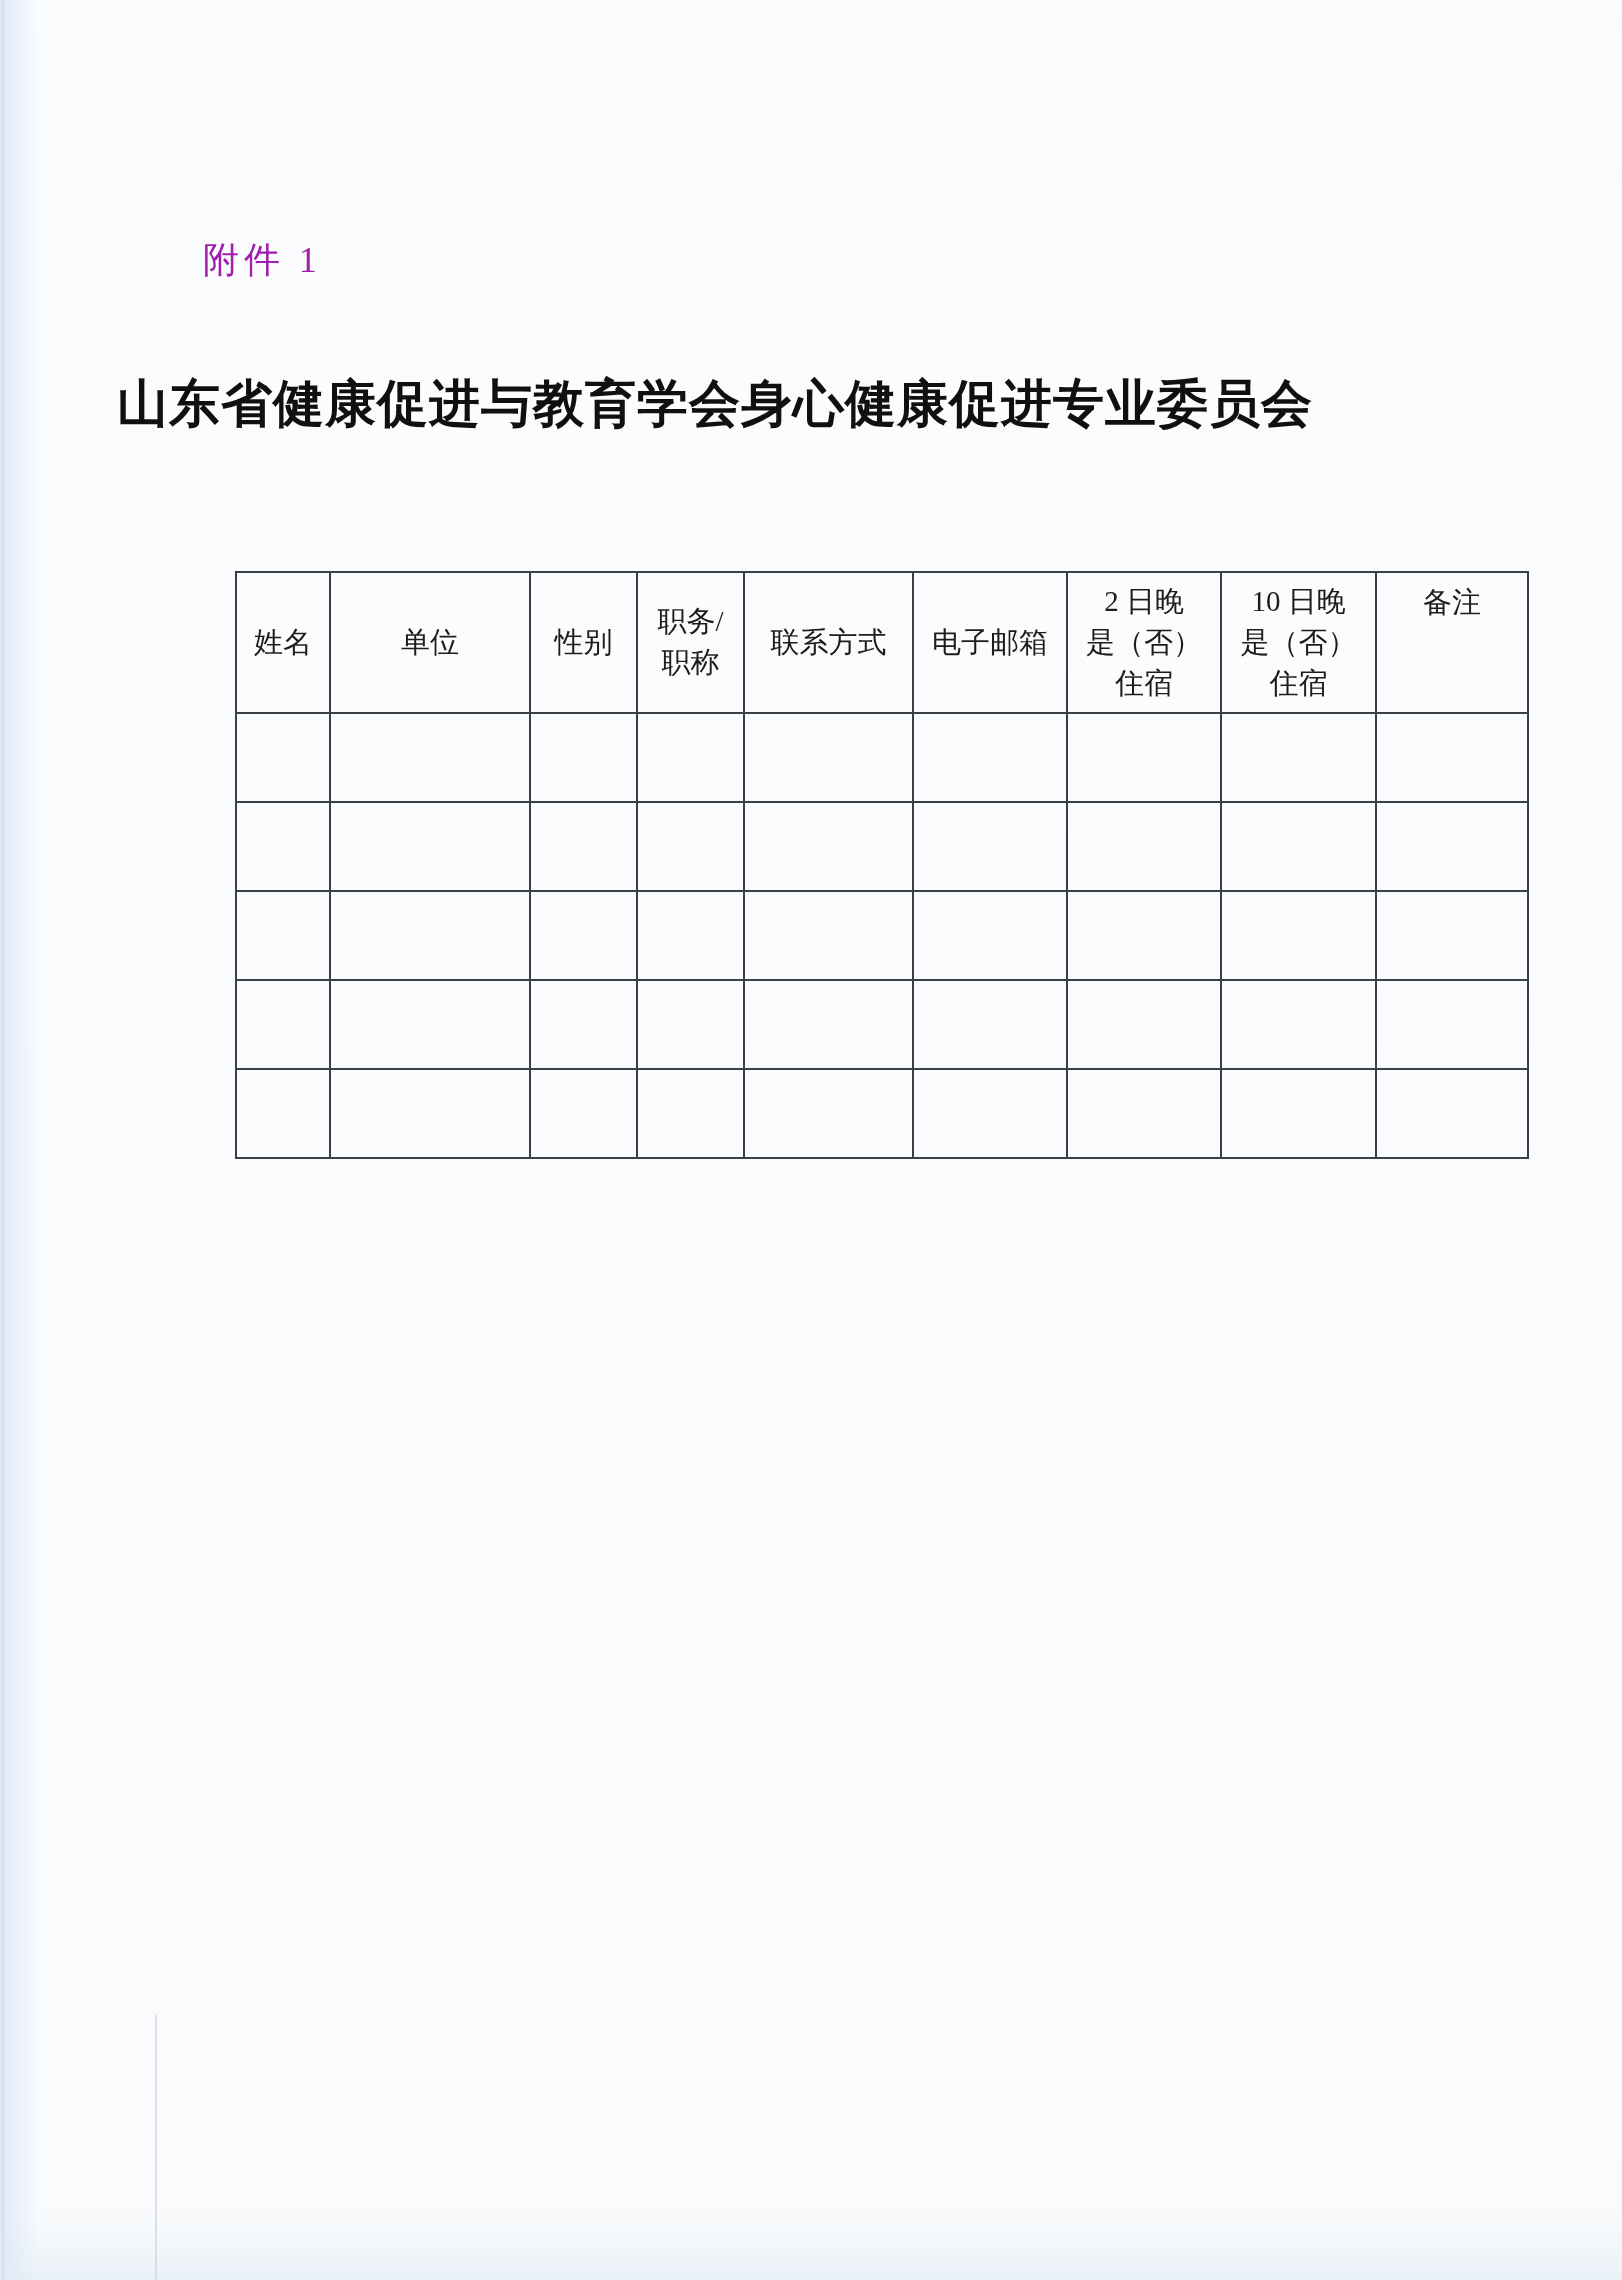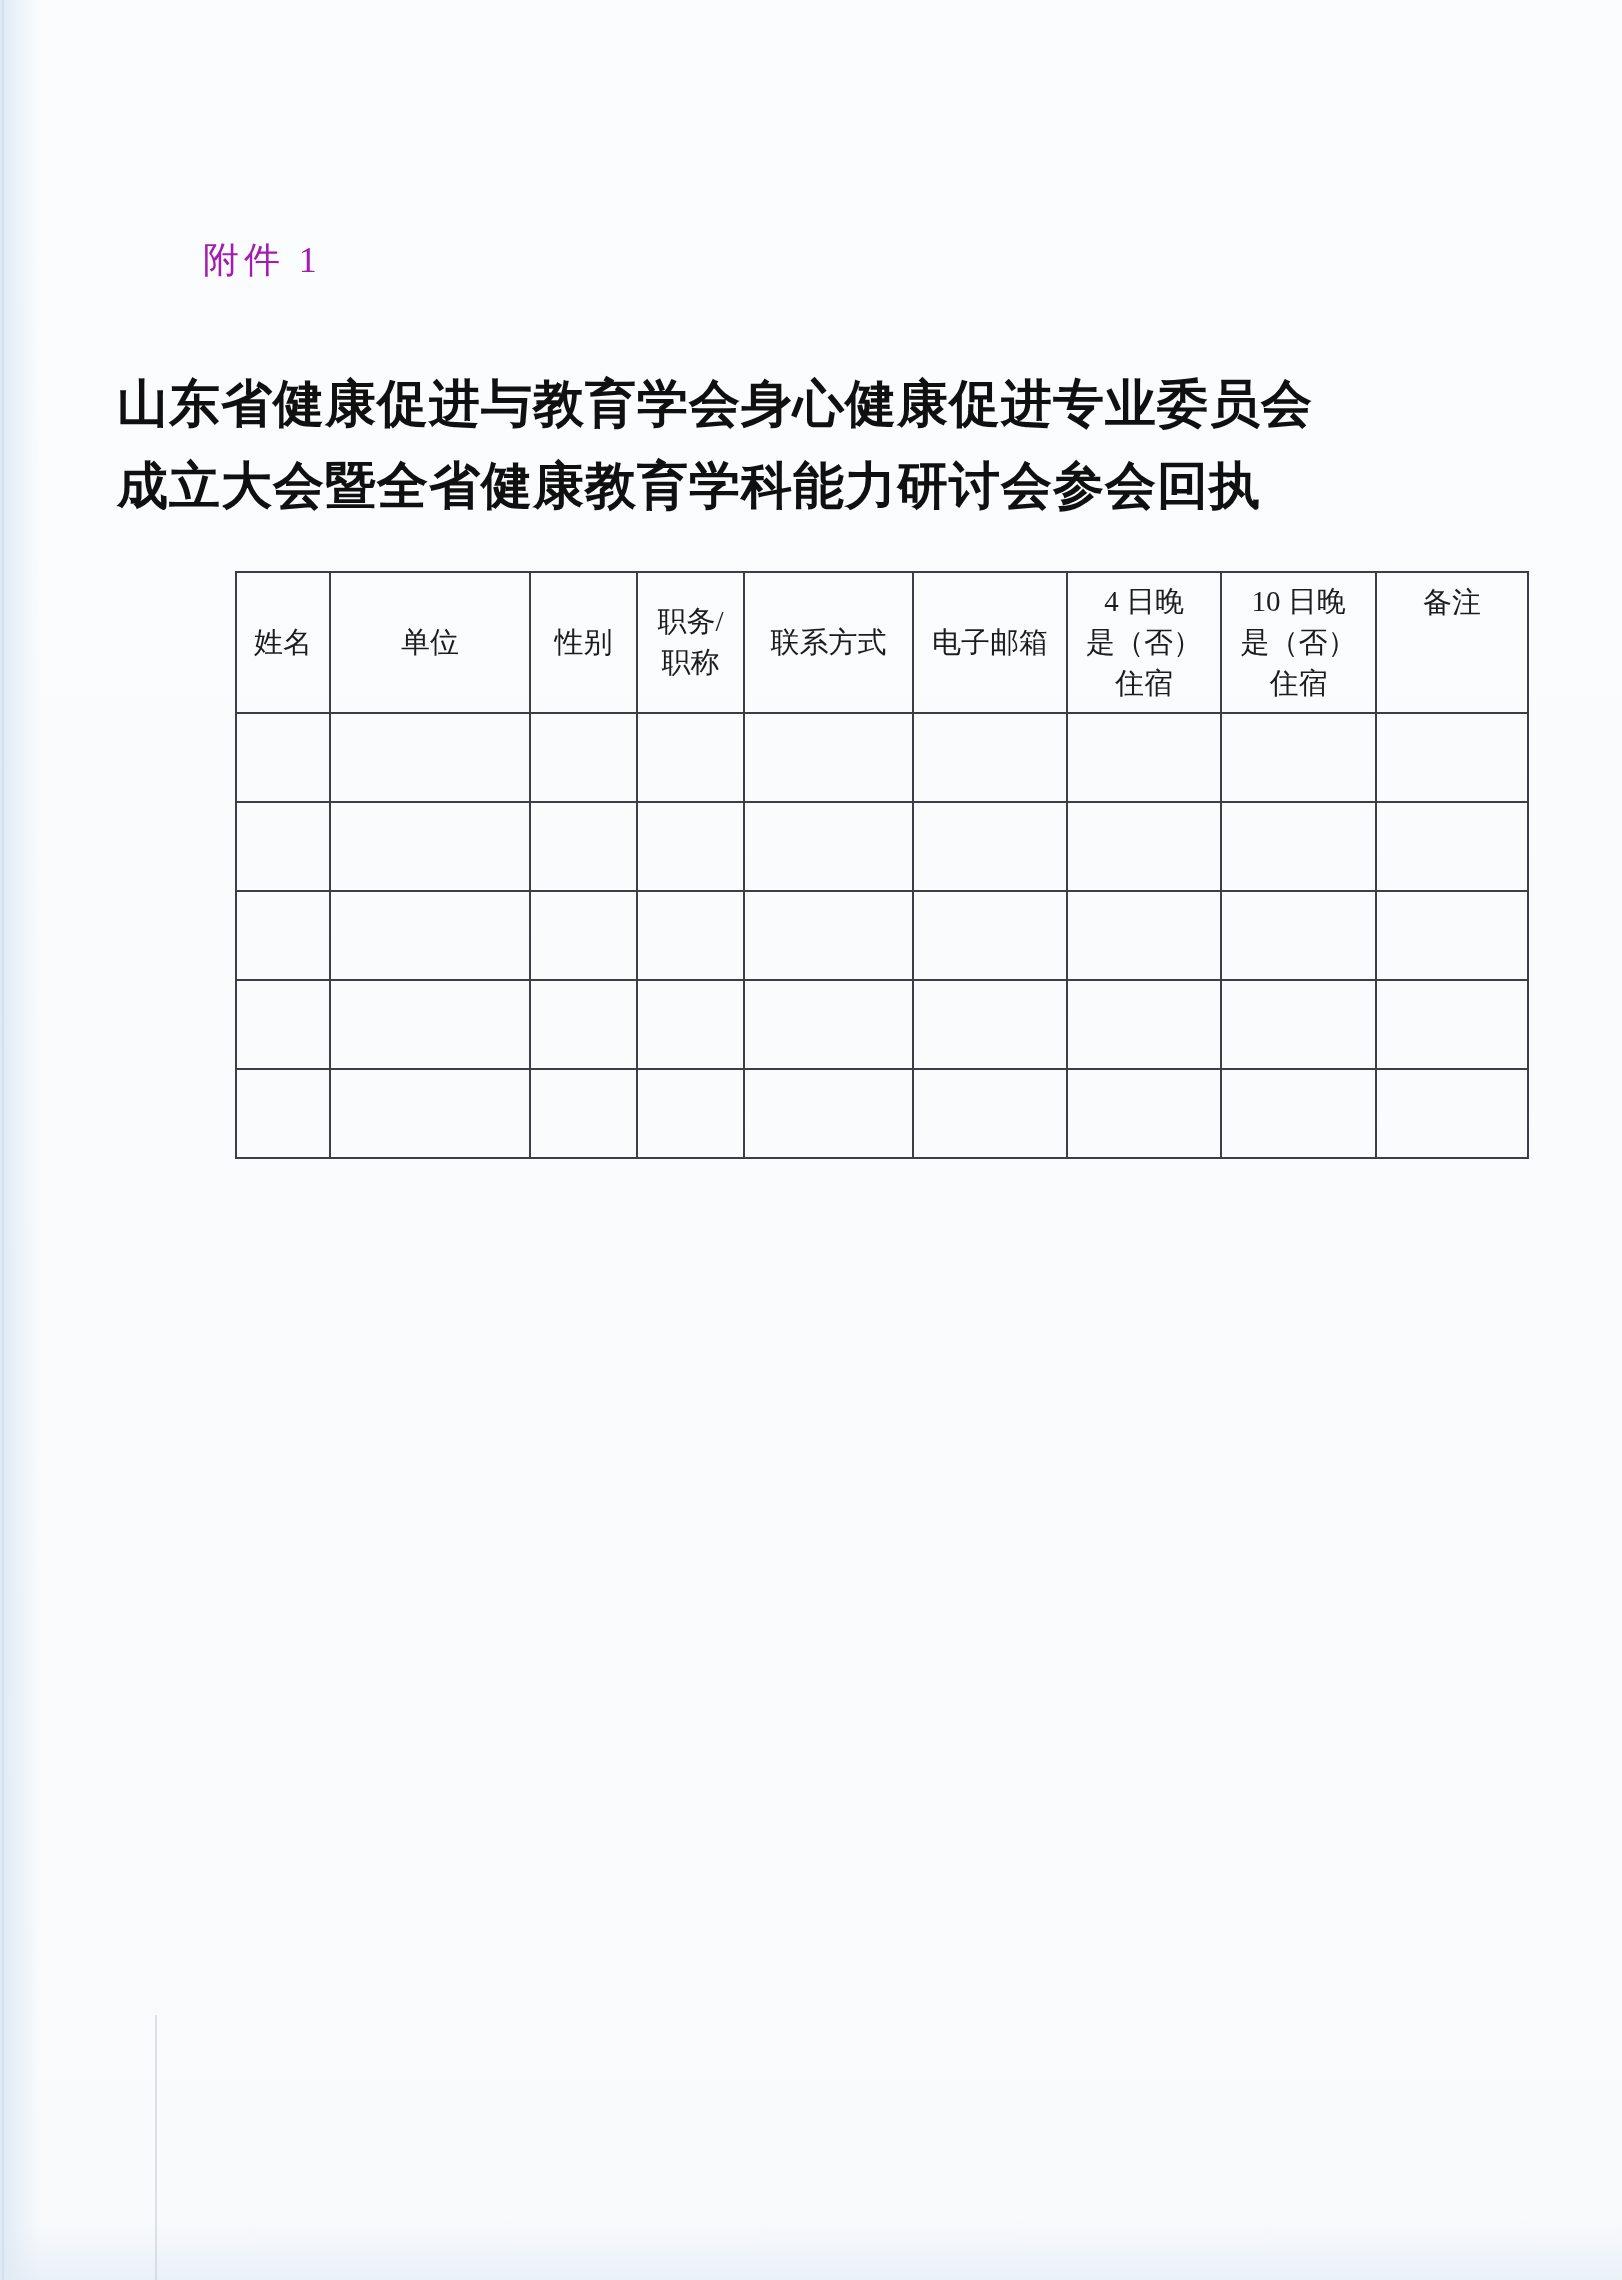--- a/index.html
+++ b/index.html
@@ -111,21 +111,20 @@
 
 <div class="edge-tint-left"></div>
 <div class="edge-tint-bottom"></div>
 <div class="scan-line-left-edge"></div>
 <div class="scan-line-lower"></div>
 
 <div class="attachment-label">附件 1</div>
 
 <div class="doc-title">
   <div>山东省健康促进与教育学会身心健康促进专业委员会</div>
-  <div>成立大会暨全省健康教育学科能力研讨会参会回执</div>
 </div>
 
 <table class="reply-table">
   <colgroup>
     <col style="width:94px">
     <col style="width:200px">
     <col style="width:107px">
     <col style="width:107px">
     <col style="width:169px">
     <col style="width:154px">
@@ -135,21 +134,21 @@
   </colgroup>
   <thead>
     <tr>
         <th class="col-name">姓名</th>
         <th class="col-unit">单位</th>
         <th class="col-gender">性别</th>
         <th class="col-position-title">职务/
 职称</th>
         <th class="col-contact">联系方式</th>
         <th class="col-email">电子邮箱</th>
-        <th class="col-stay-night-9">4 日晚
+        <th class="col-stay-night-9">2 日晚
 是（否）
 住宿</th>
         <th class="col-stay-night-10">10 日晚
 是（否）
 住宿</th>
         <th class="col-remarks">备注</th>
       </tr>
   </thead>
   <tbody>
       <tr>

